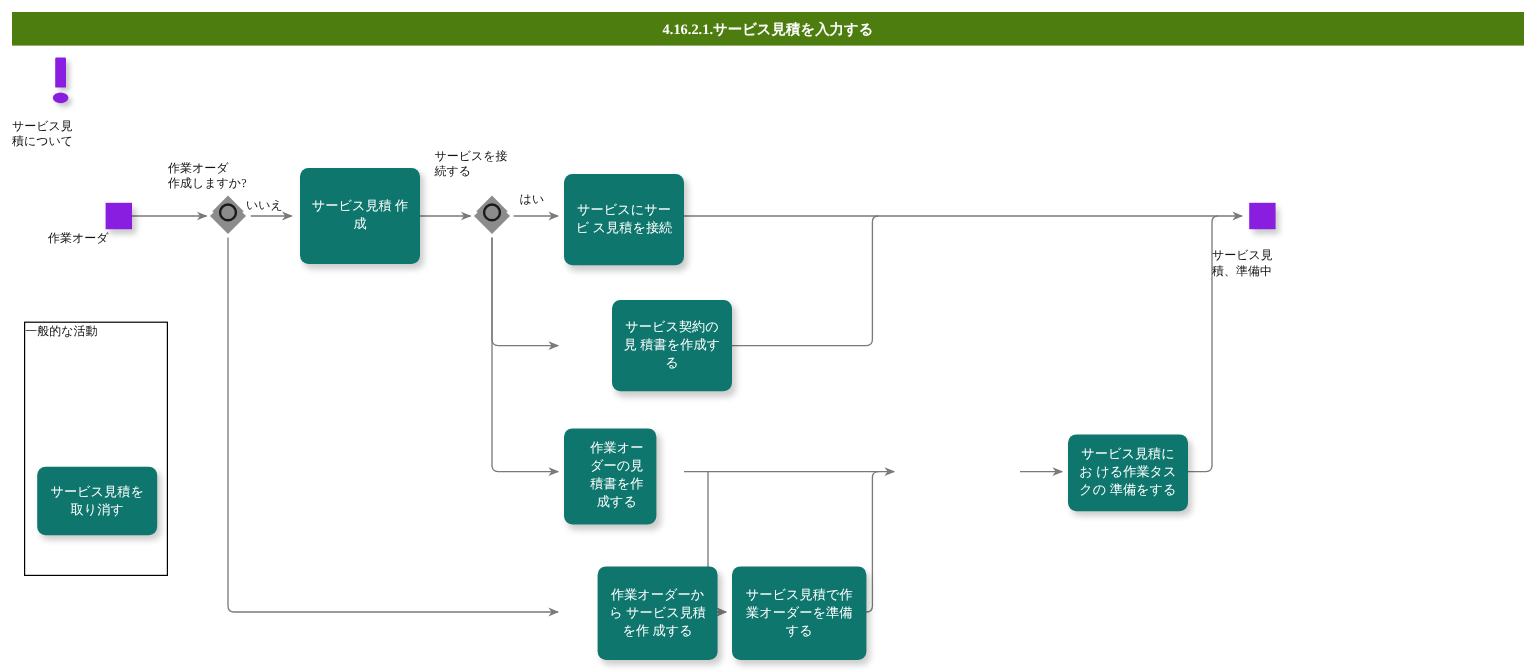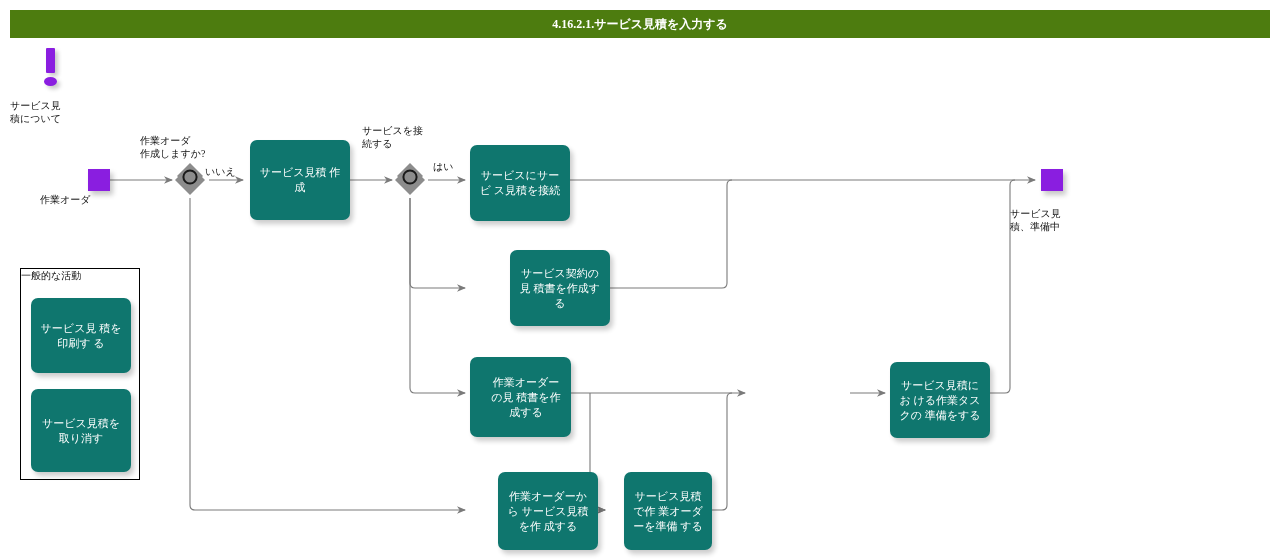--- a/index.html
+++ b/index.html
@@ -235,53 +235,49 @@
   <div class="node proc" style="left:470px; top:145px; width:100px; height:76px;">
     <span>サービスにサービ
 ス見積を接続</span>
   </div>
 
   <div class="node proc" style="left:470px; top:250px; width:100px; height:76px;margin-left:40px;">
     <span>サービス契約の見
 積書を作成する</span>
   </div>
 
-  <div class="node proc" style="left:470px; top:357px; width:101px; height:80px;padding-left:19px;">
+  <div class="node proc" style="left:470px; top:357px; width:77px; height:80px;padding-left:19px;">
     <span>作業オーダーの見
 積書を作成する</span>
   </div>
 
   <div class="node proc" style="left:470px; top:472px; width:100px; height:78px;margin-left:28px;">
     <span>作業オーダーから
 サービス見積を作
 成する</span>
   </div>
 
-  <div class="node proc" style="left:610px; top:472px; width:88px; height:78px;margin-left:14px;">
+  <div class="node proc" style="left:610px; top:472px; width:112px; height:78px;">
     <span>サービス見積で作
 業オーダーを準備
 する</span>
   </div>
 
 
-  <div class="node proc" style="left:890px; top:362px; width:100px; height:76px;">
+  <div class="node proc" style="left:890px; top:362px; width:100px; height:64px;">
     <span>サービス見積にお
 ける作業タスクの
 準備をする</span>
   </div>
 
   <div class="node terminator" style="left:1041px; top:169px;"></div>
   <div class="caption" style="left:1010px; top:208px; width:86px;">サービス見
 積、準備中</div>
 
   <div id="common-panel">
     <div id="common-panel-title">一般的な活動</div>
-    <div class="node proc" style="left:10px; top:29px; width:100px; height:75px;">
-      <span>サービス見
-積を印刷す る</span>
-    </div>
-    <div class="node proc" style="left:10px; top:120px; width:100px; height:83px;">
+    <div class="node proc" style="left:10px; top:120px; width:100px; height:57px;">
       <span>サービス見積を
 取り消す</span>
     </div>
   </div>
 
 </div>
 
 </body></html>

